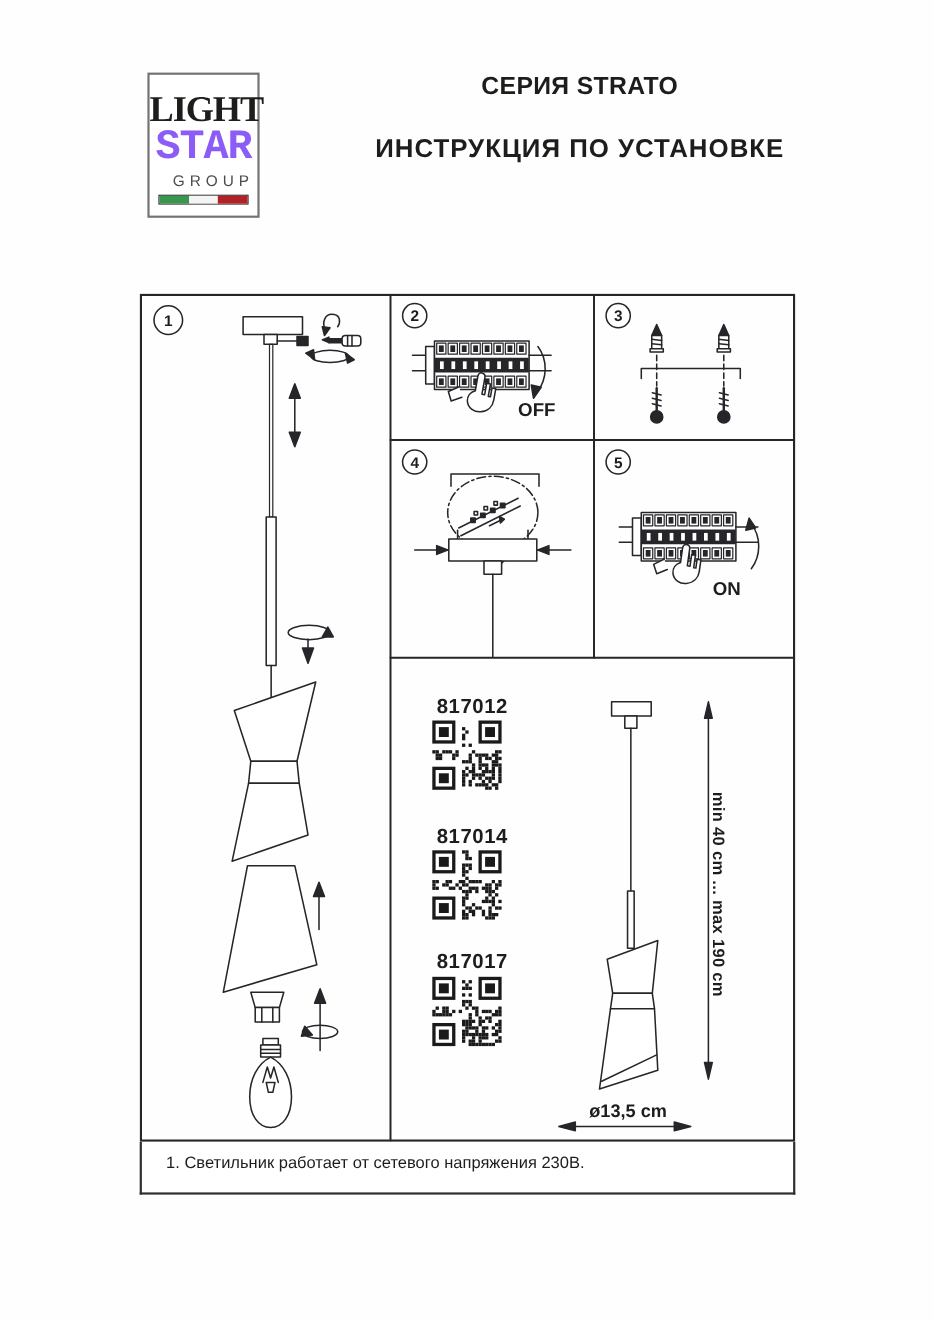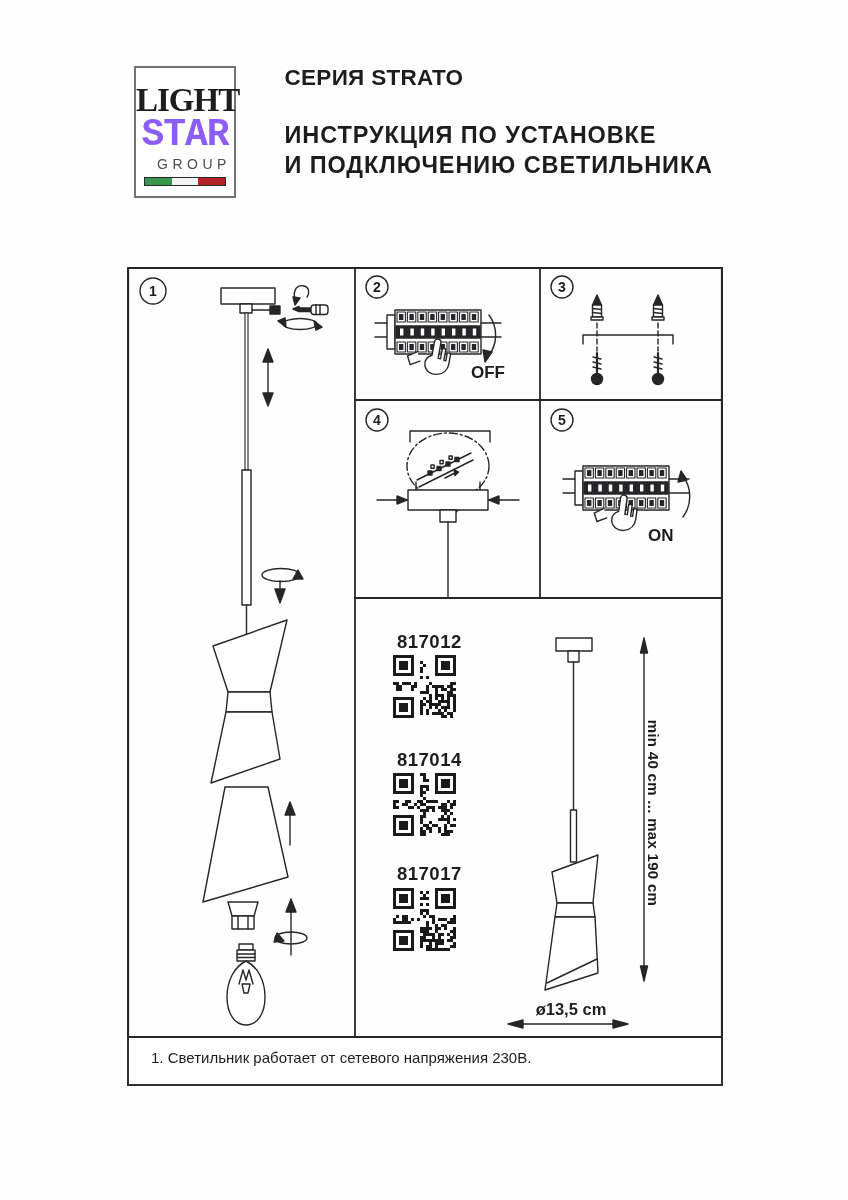--- a/index.html
+++ b/index.html
@@ -10,21 +10,21 @@
             border:2px solid #737373;background:#fff;text-align:center;box-sizing:border-box;}
   .logo-light{font-family:"Liberation Serif",serif;font-weight:bold;font-size:33px;
               line-height:33px;margin-top:16px;letter-spacing:-1px;color:#1d1d1b;}
   .logo-star{font-family:Liberation Mono, monospace;font-weight:bold;font-size:38px;
              line-height:36px;letter-spacing:-1px;color:#8b5cf6;}
   .logo-group{font-size:14px;letter-spacing:4.5px;padding-left:18px;color:#4d4d4d;
               margin-top:3px;line-height:16px;}
   .logo-flag{width:80px;height:7px;margin:5px auto 0;border:1px solid #2a2a2a;
              display:flex;box-sizing:content-box;}
   .logo-flag div{flex:1;height:100%;}
-  .hdr{position:absolute;top:63px;right:135px;text-align:left;}
+  .hdr{position:absolute;top:63px;right:135px;text-align:center;}
   .hdr-line{font-size:22.5px;font-weight:bold;line-height:30px;letter-spacing:.3px;}
   .hdr-title{margin-top:27px;font-size:23.5px;font-weight:bold;line-height:30px;letter-spacing:.9px;}
   
   .diag{position:absolute;left:127px;top:267px;}
   .t{font-family:"Liberation Sans",sans-serif;fill:#1d1d1b;stroke:none;}
   .num{font-size:14px;font-weight:bold;}
   .lbl{font-size:17px;font-weight:bold;}
   .art{font-size:18.5px;font-weight:bold;letter-spacing:.5px;}
   .dim{font-size:15px;font-weight:bold;letter-spacing:.3px;}
   .dia{font-size:16.5px;font-weight:bold;}
@@ -45,21 +45,20 @@
     <div class="logo-flag">
       <div style="background-color: rgb(55, 152, 77);"></div>
       <div style="background-color: rgb(244, 244, 244);"></div>
       <div style="background-color: rgb(179, 32, 37);"></div>
     </div>
   </div>
 
   <div class="hdr">
     <div class="hdr-line">СЕРИЯ STRATO</div>
     <div class="hdr-title">ИНСТРУКЦИЯ ПО УСТАНОВКЕ</div>
-    <div class="hdr-title" style="margin-top:0;">И ПОДКЛЮЧЕНИЮ СВЕТИЛЬНИКА</div>
   </div>
 
   <svg class="diag" width="596" height="771" viewBox="0 0 596 771">
     <g stroke="#26262a" stroke-width="1.4" fill="none" stroke-linejoin="round" stroke-linecap="round">
 
       <g>
         <rect x="1" y="1" width="594" height="769" stroke-width="2.2"></rect>
         <line x1="228" y1="1" x2="228" y2="770" stroke-width="1.8"></line>
         <line x1="413" y1="1" x2="413" y2="331" stroke-width="1.8"></line>
         <line x1="228" y1="133" x2="595" y2="133" stroke-width="1.8"></line>

